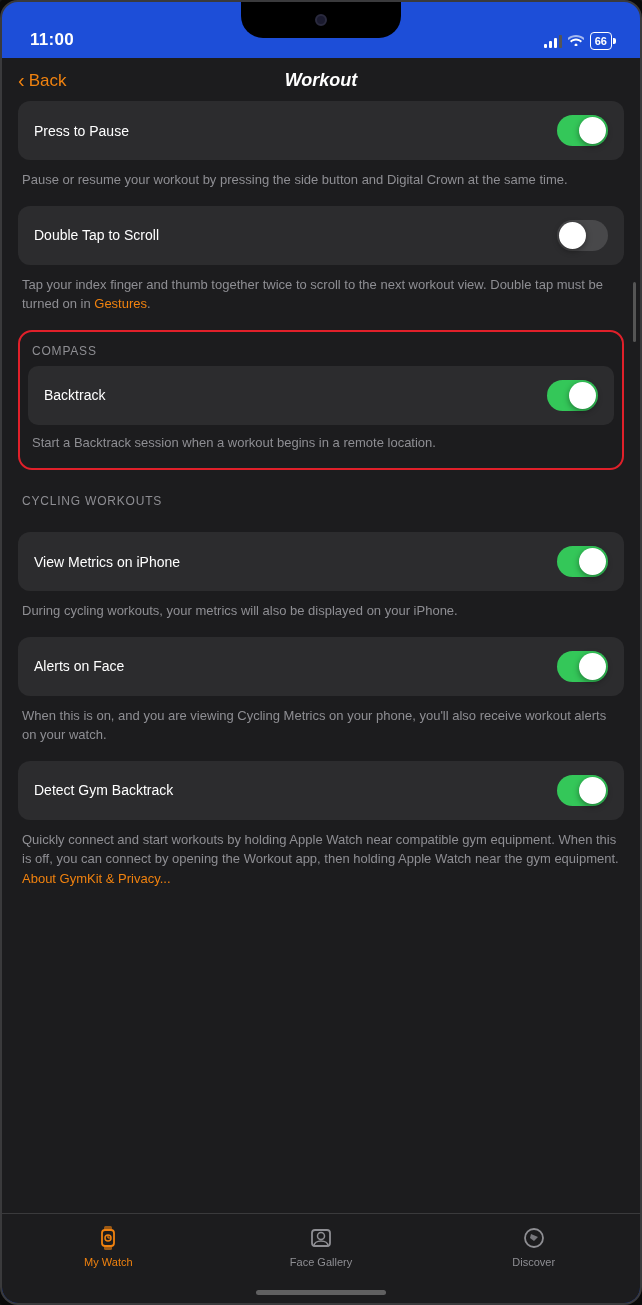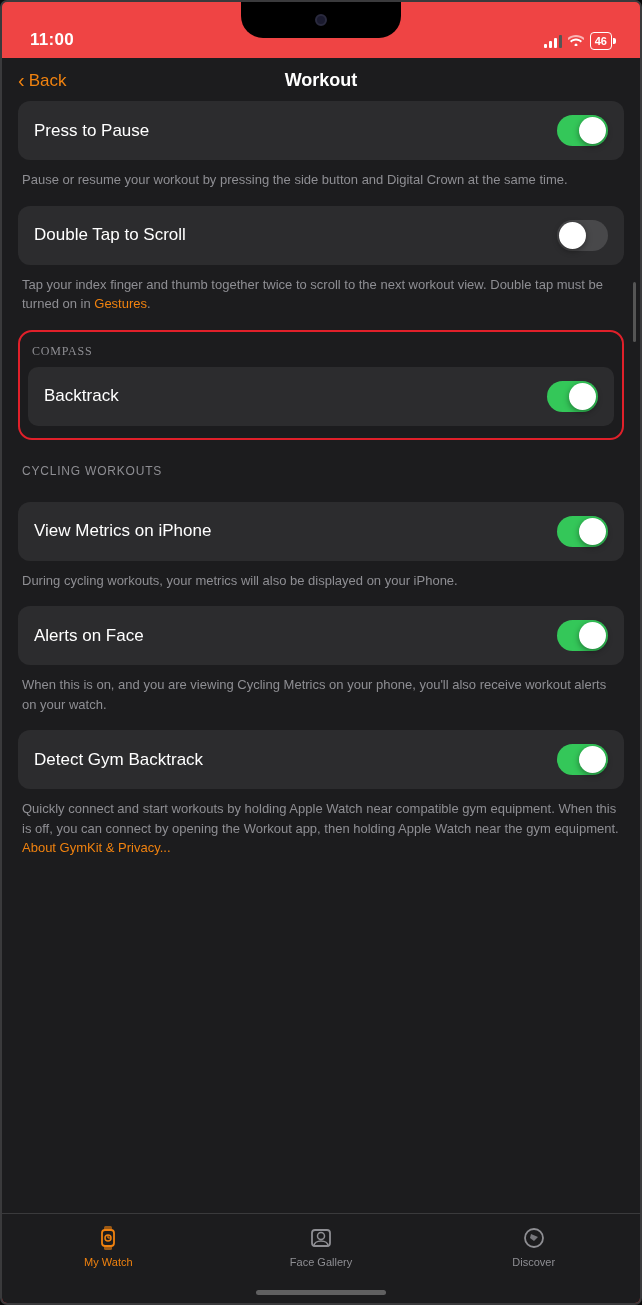--- a/index.html
+++ b/index.html
@@ -7,22 +7,22 @@
       background: #1a1a1a;
       display: flex;
       justify-content: center;
       align-items: center;
       min-height: 100vh;
       font-family: -apple-system, BlinkMacSystemFont, 'SF Pro Display', 'Helvetica Neue', Arial, sans-serif;
     }
     .phone-frame {
       width: 642px;
       height: 1305px;
-      background: #ef4444;
-      border-radius: 7px;
+      background: #1d4ed8;
+      border-radius: 18px;
       position: relative;
       overflow: hidden;
       border: 2px solid #3a3a3c;
       box-shadow: 0 0 0 6px #0a0a0a, 0 30px 80px rgba(0,0,0,0.8);
     }
     
     .side-btn-left {
       position: absolute;
       left: -4px;
       top: 200px;
@@ -172,38 +172,39 @@
       cursor: pointer;
     }
     .nav-back-chevron {
       font-size: 20px;
       font-weight: 300;
     }
     .nav-title {
       color: #fff;
       font-size: 18px;
       font-weight: 600;
+      font-style: italic;
     }
     
     .settings-content {
       padding: 0 16px;
     }
     
     .toggle-row {
       background: #2c2c2e;
       border-radius: 12px;
       padding: 14px 16px;
       display: flex;
       align-items: center;
       justify-content: space-between;
       margin-bottom: 2px;
     }
     .toggle-label {
       color: #fff;
-      font-size: 17px;
+      font-size: 14px;
       font-weight: 400;
     }
     .toggle-switch {
       width: 51px;
       height: 31px;
       border-radius: 16px;
       position: relative;
       cursor: pointer;
       flex-shrink: 0;
     }
@@ -249,21 +250,20 @@
     }
     
     .compass-section {
       border: 2.5px solid #e0202a;
       border-radius: 14px;
       padding: 8px 0 12px;
       margin-bottom: 8px;
     }
     .compass-section .section-header {
       padding: 4px 12px 8px;
-      font-family: Liberation Serif, serif;
     }
     .compass-section .toggle-row {
       margin: 0 0 0 0;
       border-radius: 10px;
     }
     .compass-section .description-text {
       padding: 8px 12px 4px;
       margin-bottom: 0;
     }
     
@@ -348,21 +348,21 @@
         <div class="signal-bar" style="height:13px; background:#555;"></div>
       </div>
       <div class="wifi-icon">
         <svg width="16" height="12" viewBox="0 0 16 12" fill="white">
           <path d="M8 9.5a1.5 1.5 0 1 1 0 3 1.5 1.5 0 0 1 0-3z"></path>
           <path d="M8 6.5C9.8 6.5 11.4 7.2 12.6 8.4l1.4-1.4C12.4 5.4 10.3 4.5 8 4.5S3.6 5.4 2 7l1.4 1.4C4.6 7.2 6.2 6.5 8 6.5z"></path>
           <path d="M8 3C10.9 3 13.5 4.1 15.5 6L17 4.5C14.6 2.3 11.4 1 8 1S1.4 2.3-1 4.5L.5 6C2.5 4.1 5.1 3 8 3z" opacity="0.6"></path>
         </svg>
       </div>
       <div class="battery-box">
-        <span>46</span>
+        <span>66</span>
       </div>
     </div>
   </div>
 
   <div class="screen-content">
 
     <div class="nav-header">
       <div class="nav-back">
         <span class="nav-back-chevron">‹</span>
         <span>Back</span>
@@ -393,20 +393,21 @@
       <div class="compass-section">
         <div class="section-header">COMPASS</div>
         <div style="padding: 0 8px;">
           <div class="toggle-row">
             <span class="toggle-label">Backtrack</span>
             <div class="toggle-switch on">
               <div class="toggle-knob"></div>
             </div>
           </div>
         </div>
+        <div class="description-text">Start a Backtrack session when a workout begins in a remote location.</div>
       </div>
 
       <div class="section-header">CYCLING WORKOUTS</div>
 
       <div class="toggle-row">
         <span class="toggle-label">View Metrics on iPhone</span>
         <div class="toggle-switch on">
           <div class="toggle-knob"></div>
         </div>
       </div>

